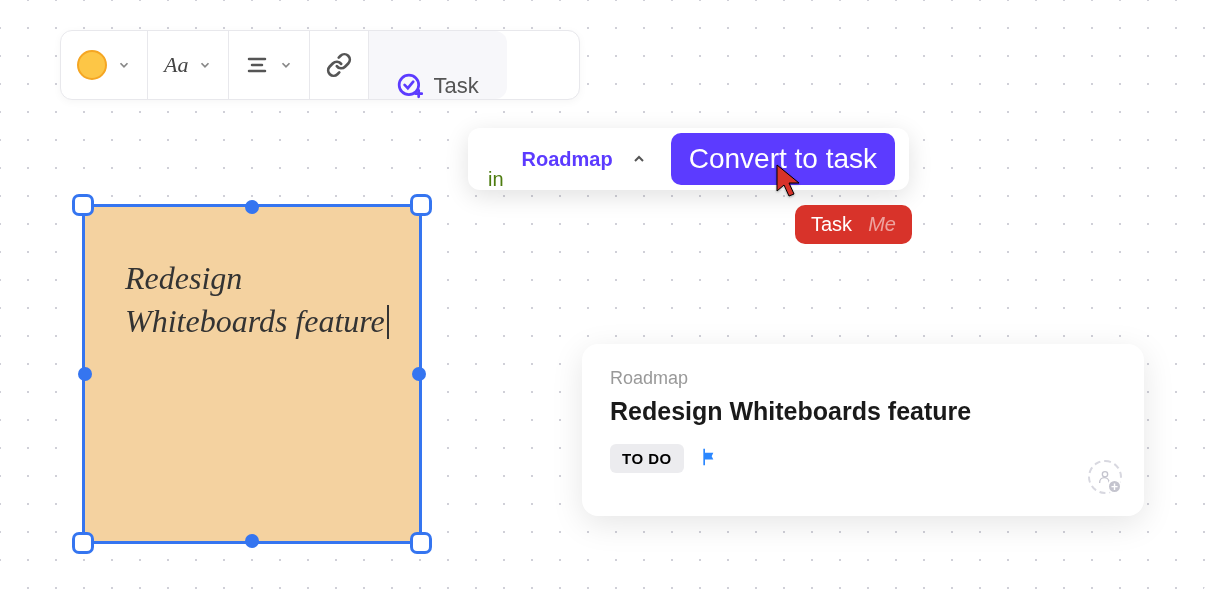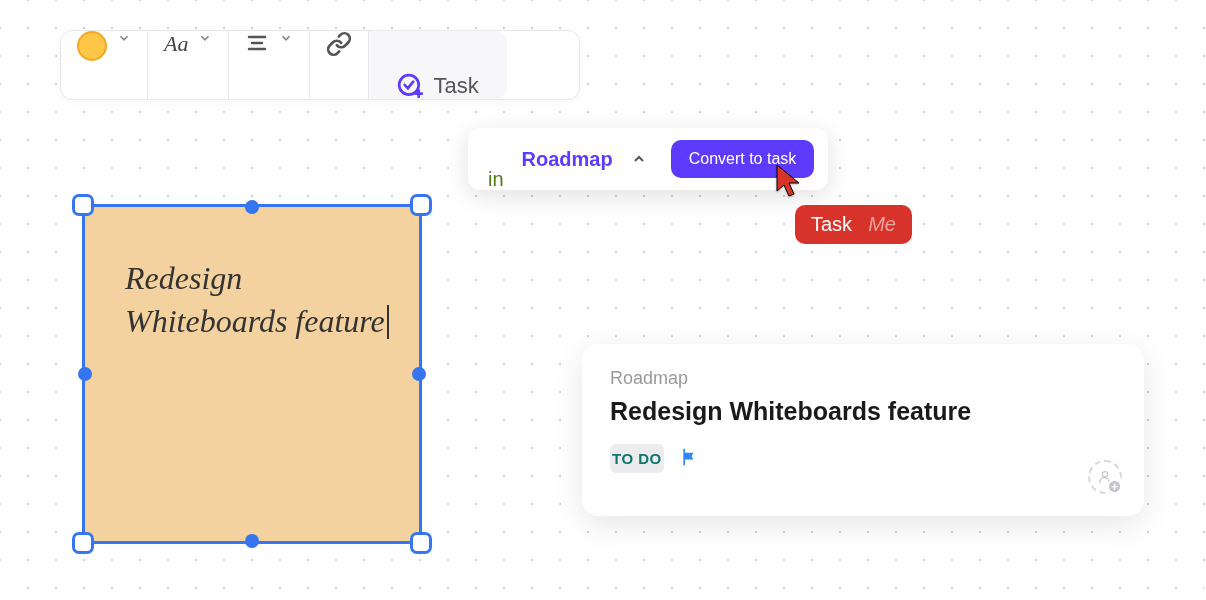--- a/index.html
+++ b/index.html
@@ -24,21 +24,21 @@
       top: 30px; left: 60px;
       width: 520px; height: 70px;
       background: #fff;
       border: 1px solid #e8e8ec;
       border-radius: 12px;
       display: flex;
       align-items: stretch;
       box-shadow: 0 2px 8px rgba(0,0,0,0.04);
     }
     .toolbar-group {
-      display: flex; align-items: flex-start; justify-content: center;
+      display: flex; align-items: center; justify-content: center;
       border-right: 1px solid #e8e8ec;
       padding: 0 16px;
       gap: 10px;
     }
     .toolbar-group:last-child { border-right: none; }
     .color-swatch {
       width: 30px; height: 30px; border-radius: 50%;
       background: #fdc646;
       border: 2px solid #f5a623;
     }
@@ -64,21 +64,21 @@
       display: flex; align-items: center;
       padding: 0 14px 0 20px;
       gap: 18px;
     }
     .picker-in { font-size: 20px; color: #4d7c0f; margin-top: 40px; }
     .picker-list { font-size: 20px; color: #5c3bff; font-weight: 600; }
     .picker-sep { display:flex; align-items:center; padding-right: 6px;}
     .convert-btn {
       background: #5c3bff;
       color: #fff;
-      font-size: 16px;
+      font-size: 28px;
       font-weight: 500;
       border-radius: 10px;
       padding: 10px 18px;
       border: none;
       cursor: pointer;
     }
 
     
     .cursor {
       position: absolute;
@@ -159,24 +159,24 @@
       background: #fff;
       border-radius: 16px;
       box-shadow: 0 8px 32px rgba(0,0,0,0.10);
       padding: 24px 28px;
     }
     .card-breadcrumb { color: #999; font-size: 18px; margin-bottom: 8px; }
     .card-title { color: #1a1a1a; font-size: 25px; font-weight: 600; margin-bottom: 18px; }
     .card-footer { display: flex; align-items: center; gap: 16px; }
     .status-pill {
       background: #ececef;
-      color: #0f766e;
+      color: #000000;
       font-size: 15px;
       font-weight: 600;
-      padding: 6px 2px;
+      padding: 6px 12px;
       border-radius: 6px;
       letter-spacing: 0.5px;
     }
     .flag-icon { color: #2b87ff; }
     .assignee {
       position: absolute; right: 22px; bottom: 22px;
       width: 34px; height: 34px;
       border: 2px dashed #d8d8e0;
       border-radius: 50%;
       display:flex; align-items:center; justify-content:center;

